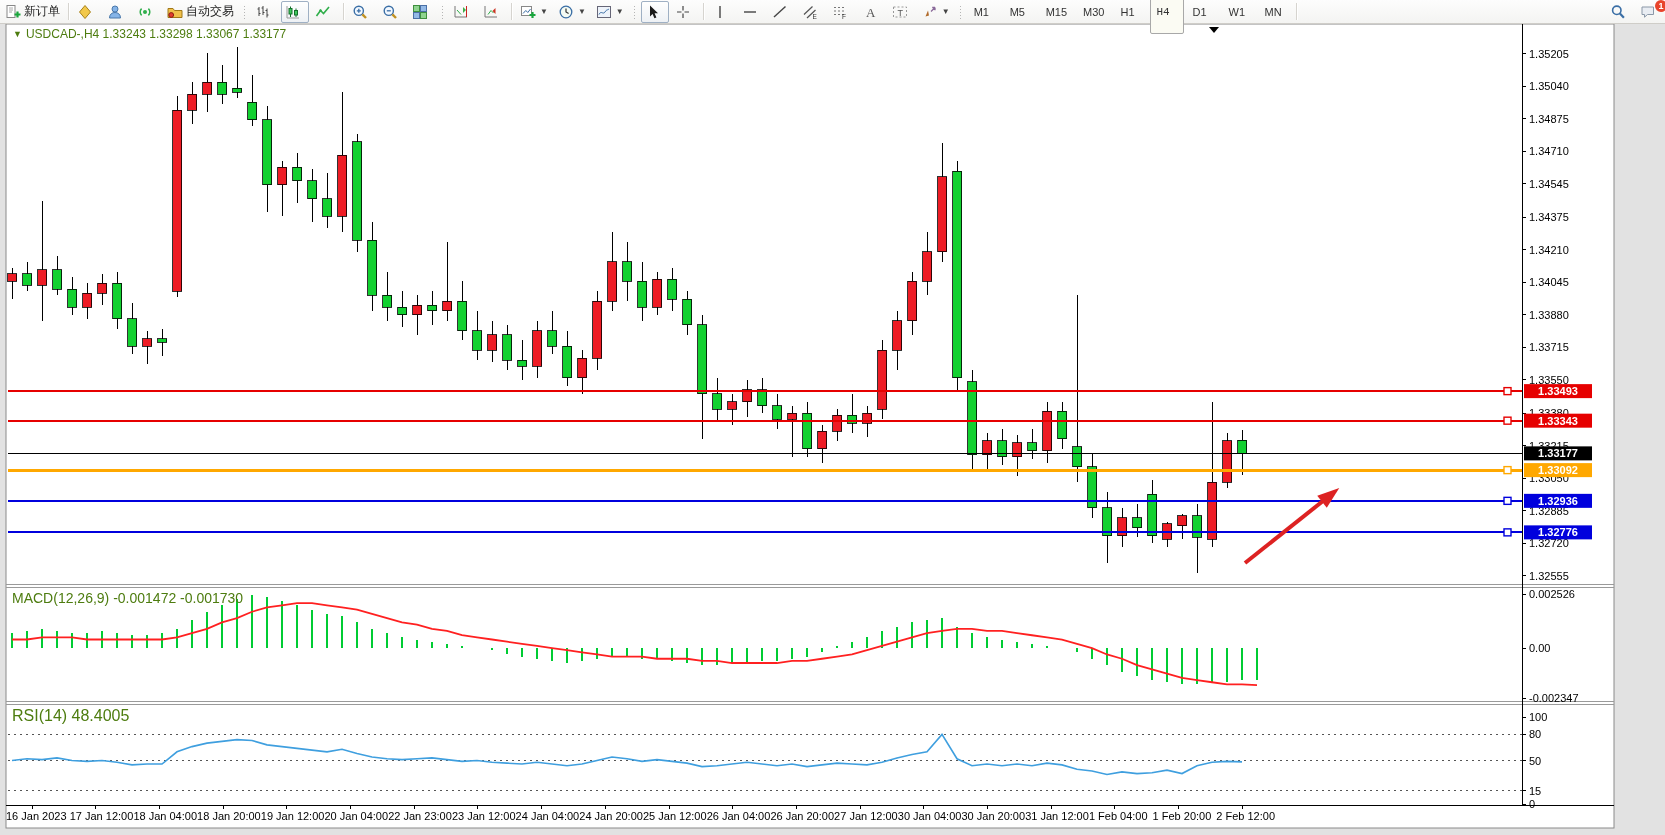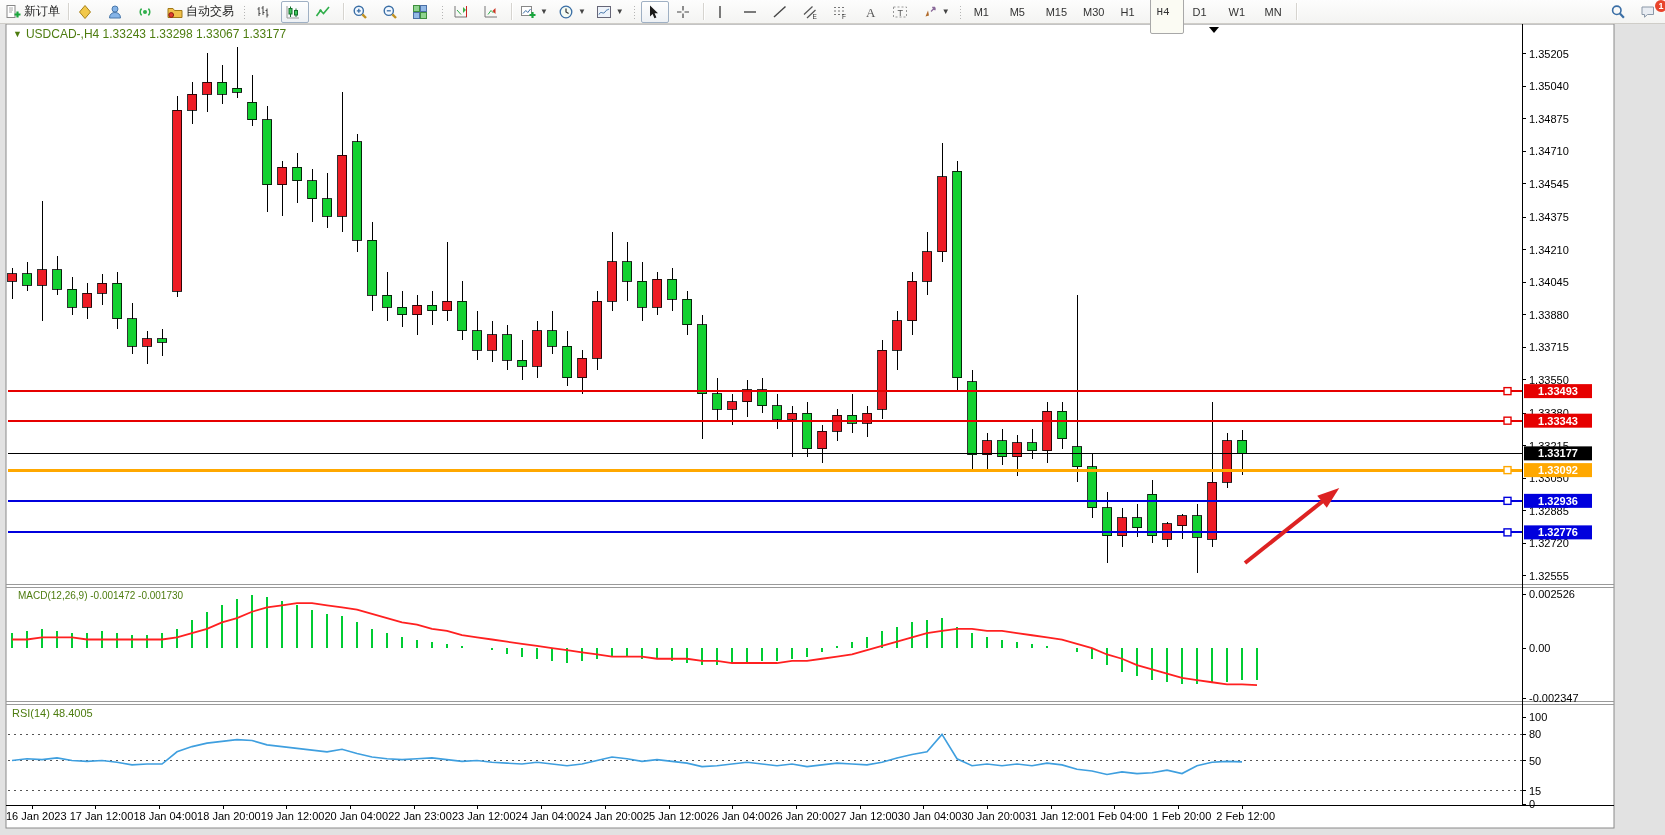--- a/index.html
+++ b/index.html
@@ -36,22 +36,22 @@
   .badge{
     position:absolute;top:-2px;right:-4px;background:#e8442c;color:#fff;
     border-radius:50%;width:12px;height:12px;font-size:9px;line-height:12px;
     text-align:center;font-weight:bold;
   }
   
   #chart-svg{position:absolute;left:0;top:0;z-index:1;}
   .overlay{position:absolute;z-index:3;color:#4d7c0f;}
   #chart-title{left:13px;top:27px;font-size:12px;}
   #chart-title .tri{font-size:9px;margin-right:4px;position:relative;top:-1px;}
-  #macd-label{left:18px;top:590px;font-size:10px;}
-  #rsi-label{left:12px;top:707px;font-size:11px;}
+  #macd-label{left:12px;top:590px;font-size:14px;}
+  #rsi-label{left:12px;top:707px;font-size:16px;}
 </style>
 </head>
 <body>
 
 <div id="toolbar">
     <div class="tbtn">
       <svg width="16" height="16" viewBox="0 0 16 16">
         <rect x="2" y="1.5" width="8" height="12" fill="#fff" stroke="#888"></rect>
         <path d="M4 4h4M4 6h4M4 8h3" stroke="#aaa"></path>
         <path d="M9.5 10.5h6M12.5 7.5v6" stroke="#1aa53c" stroke-width="2.2"></path>

